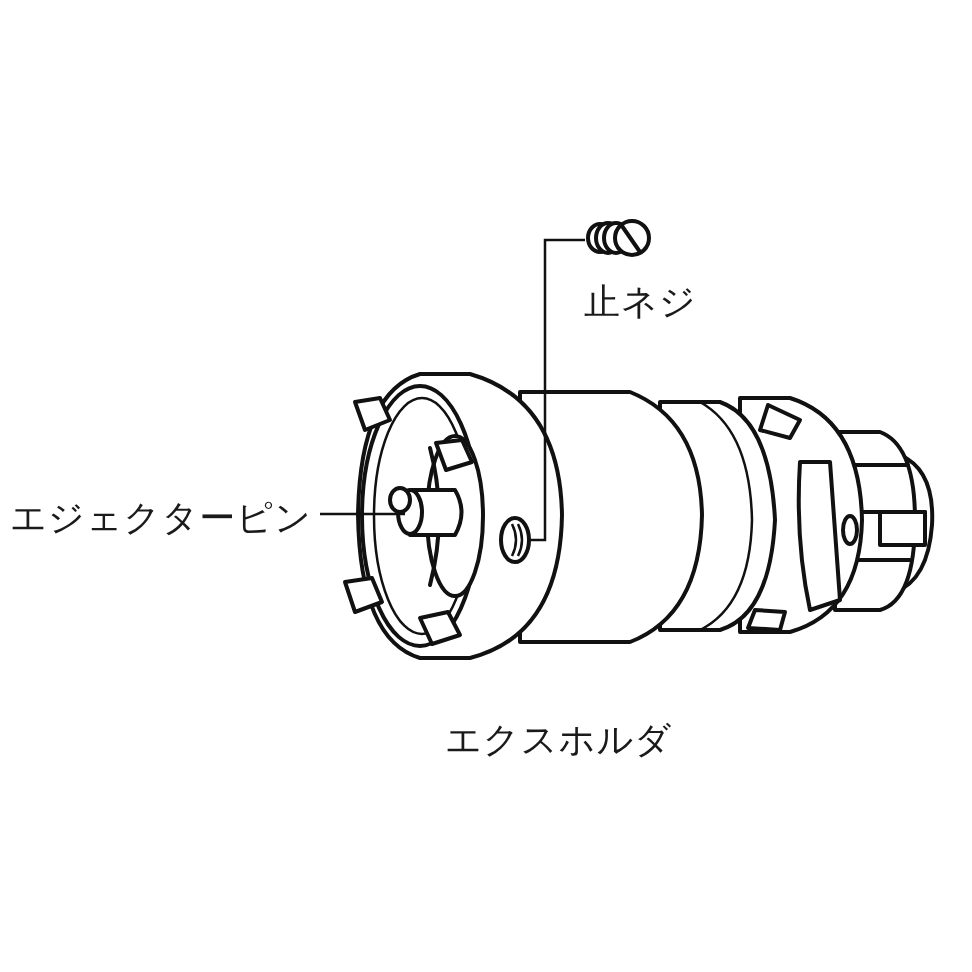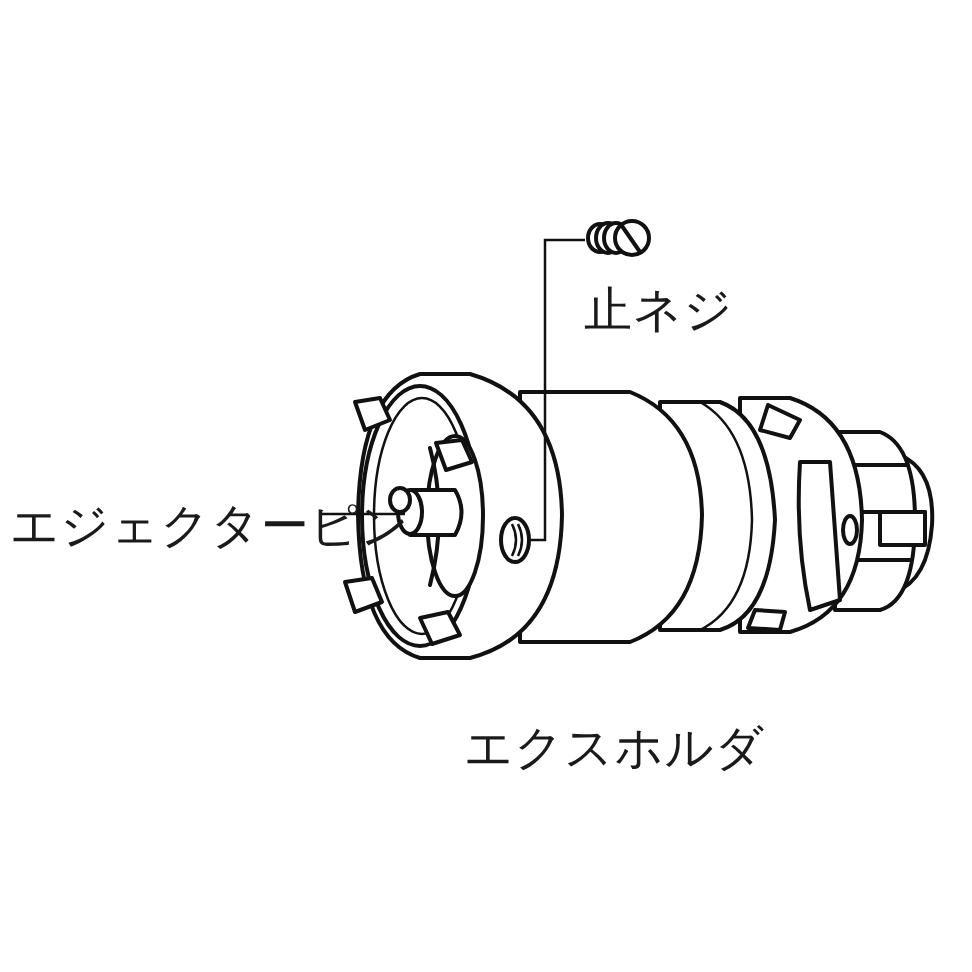--- a/index.html
+++ b/index.html
@@ -1,21 +1,21 @@
 <!DOCTYPE html>
 <html><head>
 <meta charset="utf-8">
 <style>
   html, body { margin: 0; padding: 0; background: #ffffff; }
   body { width: 972px; height: 972px; position: relative; overflow: hidden;
          font-family: "DejaVu Sans", "Liberation Sans", sans-serif; }
-  .label { position: absolute; color: #1a1a1a; font-size: 48px; letter-spacing: 1px; white-space: nowrap; }
+  .label { position: absolute; color: #1a1a1a; font-size: 36px; letter-spacing: 1px; white-space: nowrap; }
   #lbl-screw { left: 584px; top: 278px; }
   #lbl-pin { left: 10px; top: 494px; font-family: Liberation Mono, monospace; }
-  #lbl-holder { left: 464px; top: 716px; }
+  #lbl-holder { left: 445px; top: 716px; }
   svg { position: absolute; left: 0; top: 0; }
   .s { fill: #fff; stroke: #111; stroke-width: 4; stroke-linejoin: round; stroke-linecap: round; }
   .l { fill: none; stroke: #111; stroke-width: 2.5; }
   .n { fill: none; stroke: #111; stroke-width: 4; stroke-linecap: round; }
 </style>
 </head>
 <body>
 
 <svg width="972" height="972" viewBox="0 0 972 972">
 

